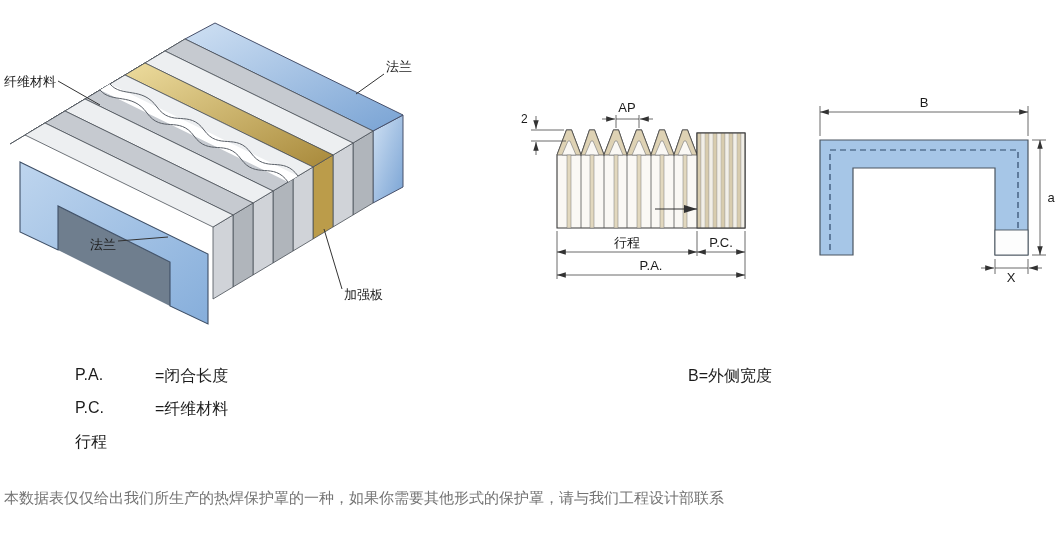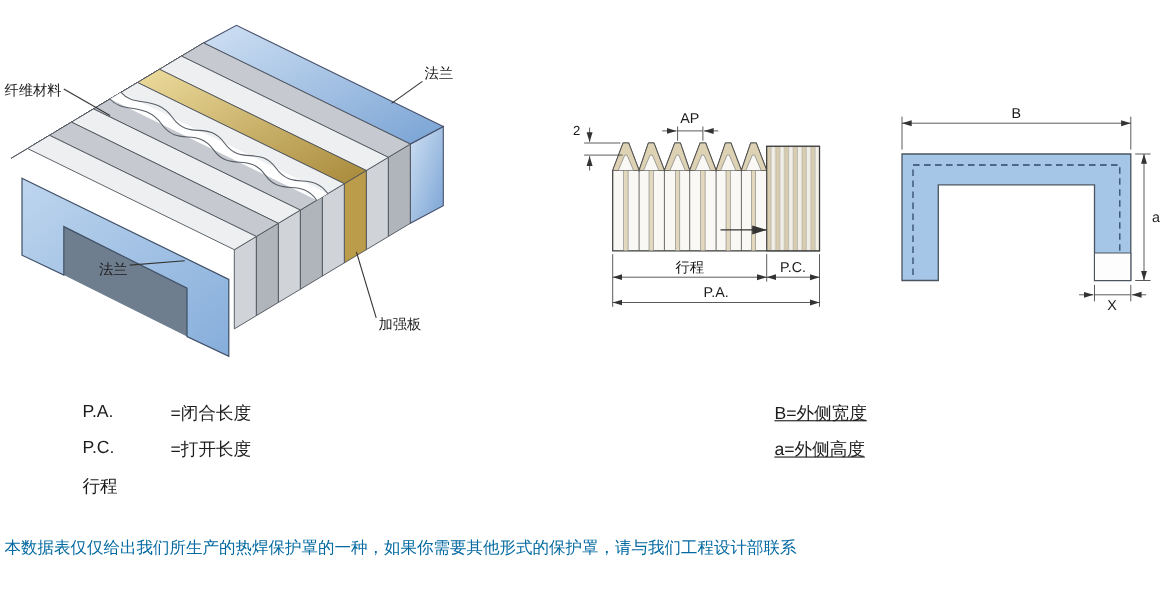--- a/index.html
+++ b/index.html
@@ -7,24 +7,24 @@
           font-family:"Liberation Sans","DejaVu Sans",sans-serif;color:#1c1c1c;}
   svg{position:absolute;display:block;}
   #svg-3d{left:0;top:10px;}
   #svg-side{left:505px;top:85px;}
   #svg-cross{left:800px;top:90px;}
   svg text{font-family:"Liberation Sans","DejaVu Sans",sans-serif;fill:#1c1c1c;}
   .lbl{font-size:13px;}
   .dim{font-size:13px;}
   .dim-sm{font-size:12px;}
   .legend-left{position:absolute;left:75px;top:366px;}
-  .legend-right{position:absolute;left:704px;top:366px;text-decoration:underline;}
+  .legend-right{position:absolute;left:688px;top:366px;}
   .legend-row{display:flex;height:33px;align-items:flex-start;font-size:16px;}
   .legend-term{width:80px;flex:0 0 80px;}
-  .footer{position:absolute;left:4px;top:489px;font-size:15px;color:#0369a1;}
+  .footer{position:absolute;left:4px;top:489px;font-size:15px;color:#737373;}
 </style>
 </head>
 <body>
 
 <div class="canvas">
 
   <svg id="svg-3d" width="470" height="330" viewBox="0 0 470 330">
     <defs>
       <linearGradient id="gBlue" x1="0" y1="0" x2="1" y2="1">
         <stop offset="0" stop-color="#cfe0f3"></stop>
@@ -216,27 +216,26 @@
     <text class="dim" x="211" y="192" text-anchor="middle">X</text>
   </svg>
 
   <div class="legend-left">
     <div class="legend-row">
       <span class="legend-term">P.A.</span>
       <span class="legend-def">=闭合长度</span>
     </div>
     <div class="legend-row">
       <span class="legend-term">P.C.</span>
-      <span class="legend-def">=打开长度</span>
+      <span class="legend-def">=纤维材料</span>
     </div>
     <div class="legend-row">
       <span class="legend-term">行程</span>
     </div>
   </div>
 
   <div class="legend-right">
     <div class="legend-row">B=外侧宽度</div>
-    <div class="legend-row">a=外侧高度</div>
   </div>
 
   <div class="footer">本数据表仅仅给出我们所生产的热焊保护罩的一种，如果你需要其他形式的保护罩，请与我们工程设计部联系</div>
 
 </div>
 
 </body></html>

